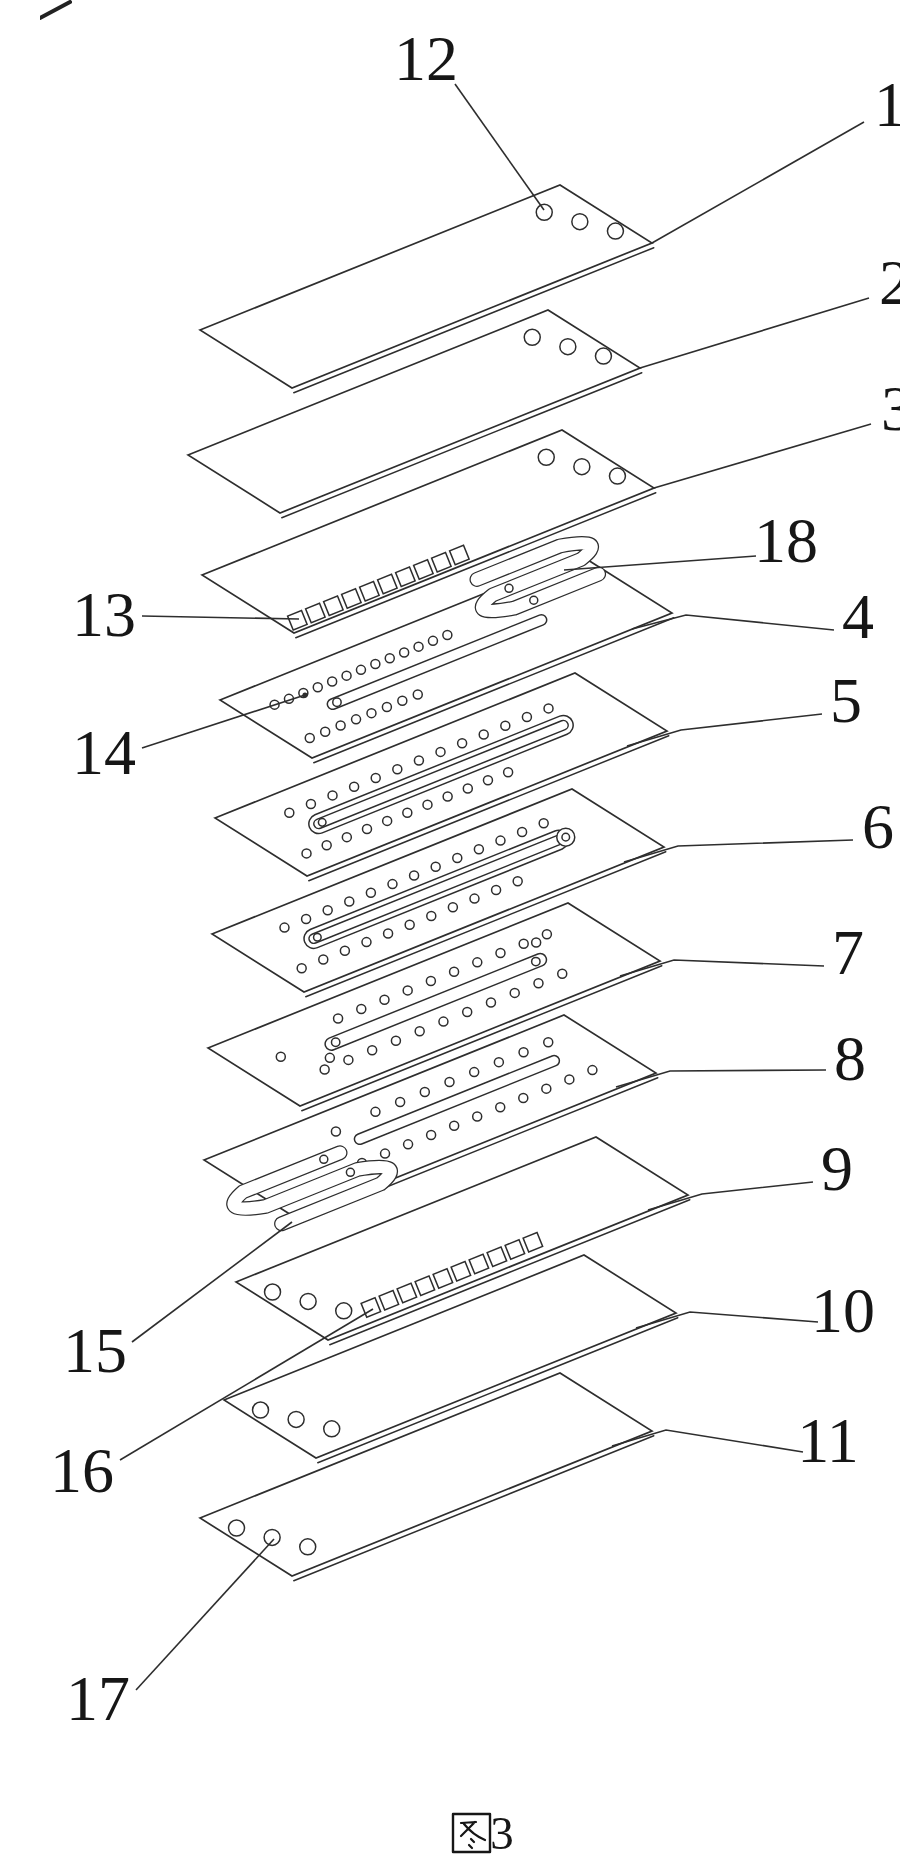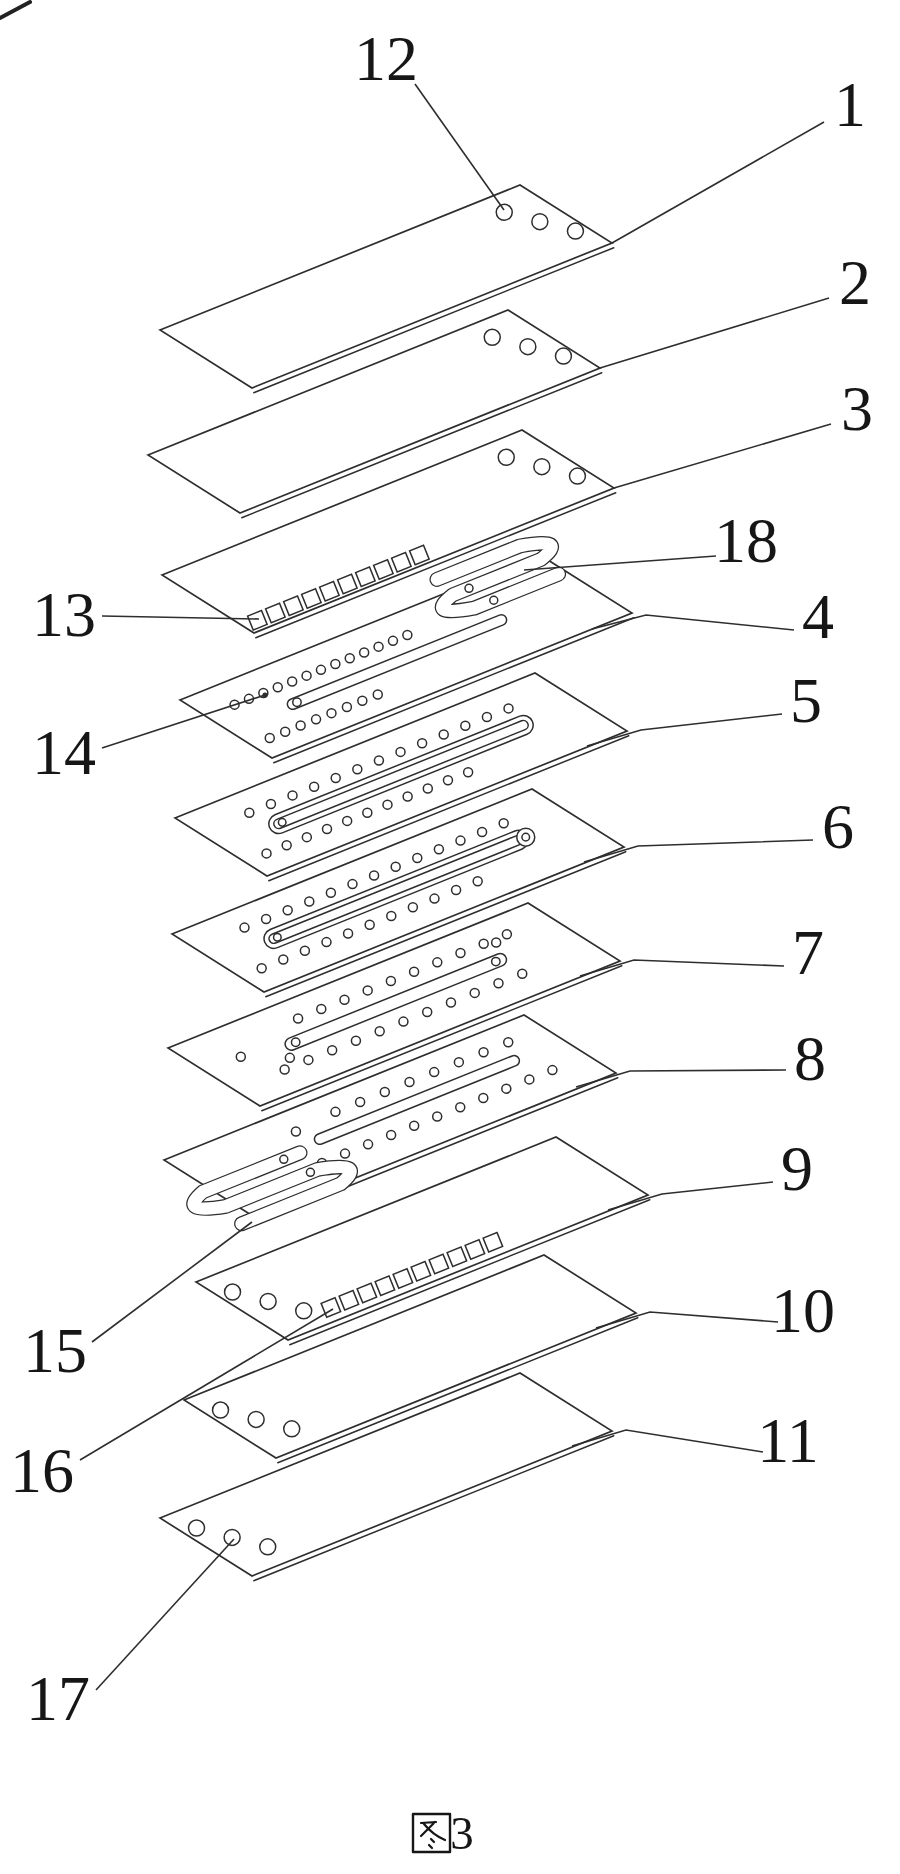--- a/index.html
+++ b/index.html
@@ -1,18 +1,18 @@
 <!DOCTYPE html>
 <html><head>
 <meta charset="utf-8">
 <style>
   html,body{margin:0;padding:0;background:#ffffff;}
   .page{position:relative;width:900px;height:1874px;background:#ffffff;overflow:hidden;
         font-family:"Liberation Serif","DejaVu Serif",serif;}
-  .figure-canvas{position:absolute;left:0;top:0;width:853px;height:1874px;}
+  .figure-canvas{position:absolute;left:0;top:0;width:853px;height:1874px;padding-left:40px;}
   svg{display:block;}
 </style>
 </head>
 <body>
 
 <div class="page">
   <div class="figure-canvas">
       <svg viewBox="0 0 900 1874" width="900" height="1874">
         <rect x="0" y="0" width="900" height="1874" fill="#ffffff"></rect>
         <path d="M 0 18 L 30 2" fill="none" stroke="#222222" stroke-width="4" stroke-linecap="round" stroke-linejoin="round"></path>

